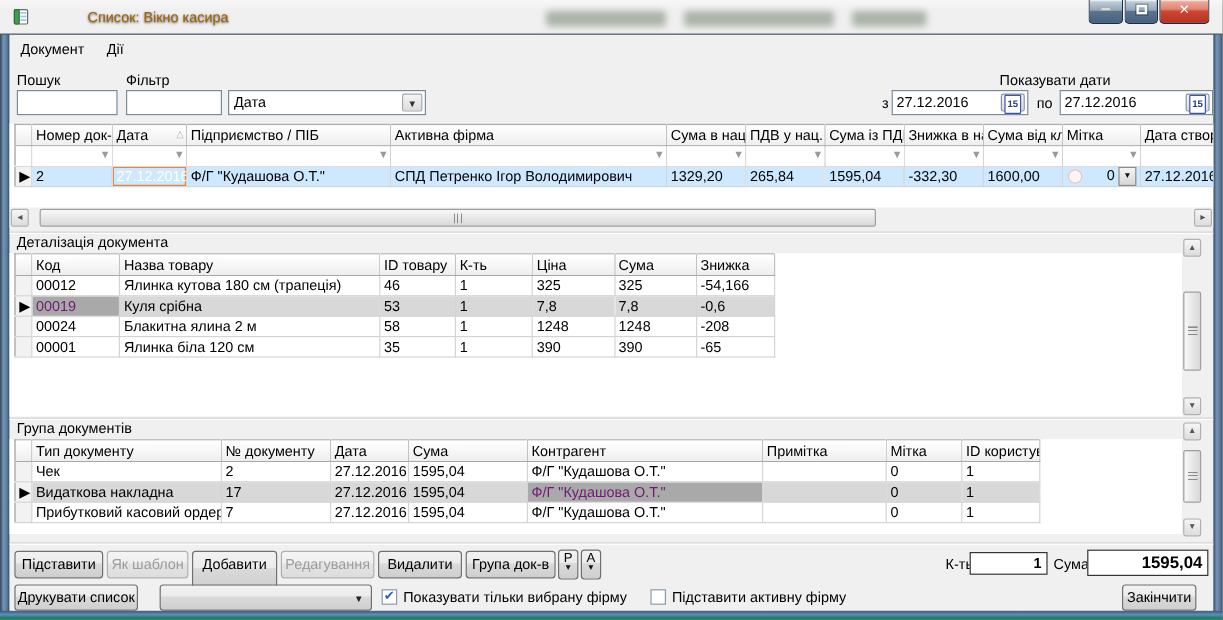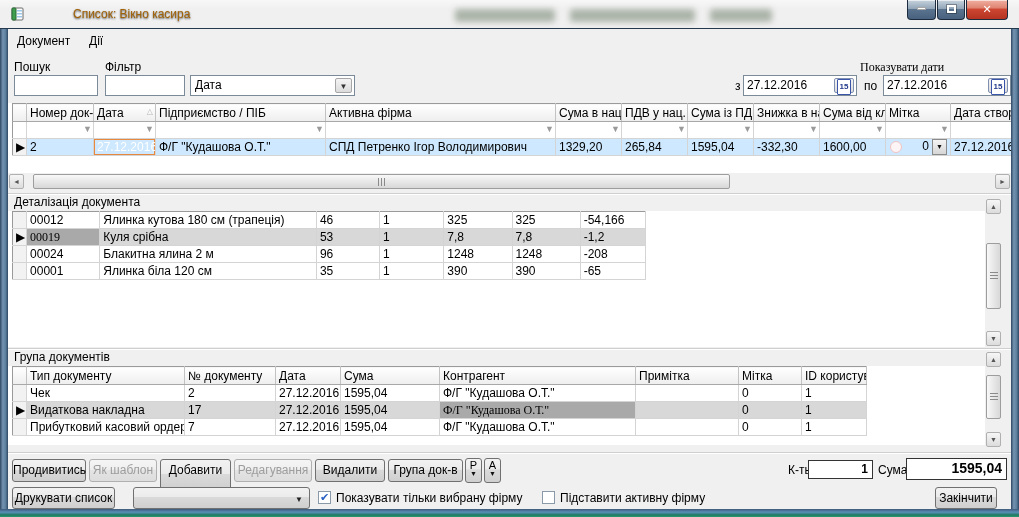--- a/index.html
+++ b/index.html
@@ -67,21 +67,21 @@
   tr.sel-main td.ind{background:#f2f2f2;}
   td.datecell{background:#2f7ad1;color:#fff;box-shadow:inset 0 0 0 1px #e8883c;}
   .markwrap{position:relative;display:block;height:16px;}
   .circ{position:absolute;left:1px;top:2px;width:12px;height:12px;border:1px solid #eec3c3;border-radius:50%;background:#fdf5f5;}
   .markval{position:absolute;right:18px;top:0;}
   .markcombo{position:absolute;right:0;top:0;bottom:0;width:15px;background:linear-gradient(180deg,#f4f4f4,#d6d6d6);
      border:1px solid #8a8a8a;text-align:center;font-size:7px;line-height:14px;color:#111;}
   
   tr.sel-gray td{background:#d8d8d8;}
   tr.sel-gray td.ind{background:#f2f2f2;}
-  td.selcell{background:#a9a9a9 !important;color:#000000;font-family:Liberation Serif, serif;}
+  td.selcell{background:#a9a9a9 !important;color:#701a75;}
   .section-label{position:absolute;white-space:nowrap;}
   .groove{position:absolute;height:2px;border-top:1px solid #cfcfcf;border-bottom:1px solid #ffffff;left:8px;width:1003px;}
   
   .sb{position:absolute;background:#f0f0f0;}
   .sb-btn{position:absolute;background:linear-gradient(180deg,#f6f6f6,#dcdcdc);border:1px solid #b0b0b0;border-radius:2px;
      text-align:center;color:#555;font-size:7px;line-height:13px;}
   .sb-thumb-h{position:absolute;top:1px;height:15px;background:linear-gradient(180deg,#f8f8f8,#d8d8d8);border:1px solid #9d9d9d;border-radius:2px;}
   .sb-thumb-v{position:absolute;left:1px;width:15px;background:linear-gradient(90deg,#f8f8f8,#d8d8d8);border:1px solid #9d9d9d;border-radius:2px;}
   .grip-h{position:absolute;left:50%;top:3px;width:8px;height:8px;margin-left:-4px;
      background:repeating-linear-gradient(90deg,#8a8a8a 0 1px,transparent 1px 3px);}
@@ -134,21 +134,21 @@
   <div class="menu-item" style="left:84px;">Дії</div>
 
   <span class="lab" style="left:14px;top:60px;">Пошук</span>
   <input class="tinput" style="left: 14px; top: 75px; width: 84px;">
   <span class="lab" style="left:105px;top:60px;">Фільтр</span>
   <input class="tinput" style="left: 105px; top: 75px; width: 80px;">
   <div class="combo" style="left:190px;top:75px;width:165px;">
     <span>Дата</span>
     <span class="cb-arrow">▼</span>
   </div>
-  <span class="lab" style="left:860px;top:60px;font-family:Liberation Serif, serif;">Показувати дати</span>
+  <span class="lab" style="left:833px;top:60px;">Показувати дати</span>
   <span class="lab" style="left:735px;top:79px;">з</span>
   <div class="field" style="left:743px;top:75px;width:114px;">
     <span>27.12.2016</span>
     <span class="cal"><span>15</span></span>
   </div>
   <span class="lab" style="left:864px;top:79px;">по</span>
   <div class="field" style="left:883px;top:75px;width:128px;">
     <span>27.12.2016</span>
     <span class="cal"><span>15</span></span>
   </div>
@@ -259,45 +259,55 @@
         <col style="width:14px">
           <col style="width:73px">
           <col style="width:216px">
           <col style="width:63px">
         <col style="width:64px">
           <col style="width:68px">
           <col style="width:68px">
           <col style="width:65px">
       </colgroup>
       <tbody>
+          <tr class="hdr">
+        <th class="ind"></th>
+        <th>Код</th>
+        <th>Назва товару</th>
+        <th>ID товару</th>
+        <th>К-ть</th>
+        <th>Ціна</th>
+        <th>Сума</th>
+        <th>Знижка</th>
+      </tr>
       <tr>
         <td class="ind"></td>
         <td>00012</td>
         <td>Ялинка кутова 180 см (трапеція)</td>
         <td class="r">46</td>
         <td class="r">1</td>
         <td class="r">325</td>
         <td class="r">325</td>
         <td class="r">-54,166</td>
       </tr>
       <tr class="sel-gray">
         <td class="ind">▶</td>
         <td class="selcell">00019</td>
         <td>Куля срібна</td>
         <td class="r">53</td>
         <td class="r">1</td>
         <td class="r">7,8</td>
         <td class="r">7,8</td>
-        <td class="r">-1,2</td>
+        <td class="r">-0,6</td>
       </tr>
       <tr>
         <td class="ind"></td>
         <td>00024</td>
         <td>Блакитна ялина 2 м</td>
-        <td class="r">96</td>
+        <td class="r">58</td>
         <td class="r">1</td>
         <td class="r">1248</td>
         <td class="r">1248</td>
         <td class="r">-208</td>
       </tr>
       <tr>
         <td class="ind"></td>
         <td>00001</td>
         <td>Ялинка біла 120 см</td>
         <td class="r">35</td>
@@ -386,21 +396,21 @@
   <div class="sb" style="left:985px;top:351px;width:17px;height:97px;">
     <div class="sb-btn" style="left:1px;top:1px;width:15px;height:15px;">▲</div>
     <div class="sb-thumb-v" style="top:24px;height:44px;">
         <span class="grip-v"></span>
       </div>
     <div class="sb-btn" style="left:1px;bottom:1px;width:15px;height:15px;">▼</div>
   </div>
 
   <div class="groove" style="top:452px;"></div>
 
-  <div class="btn" style="left:12px;top:459px;width:74px;height:23px;">Продивитись</div>
+  <div class="btn" style="left:12px;top:459px;width:74px;height:23px;">Підставити</div>
   <div class="btn disabled" style="left:89px;top:459px;width:68px;height:23px;">Як шаблон</div>
   <div class="btn" style="left:160px;top:459px;width:71px;height:32px;">Добавити</div>
   <div class="btn disabled" style="left:234px;top:459px;width:78px;height:23px;">Редагування</div>
   <div class="btn" style="left:315px;top:459px;width:70px;height:23px;">Видалити</div>
   <div class="btn" style="left:388px;top:459px;width:75px;height:23px;">Група док-в</div>
   <div class="btn small" style="left:465px;top:458px;width:17px;height:25px;">
     <span>Р</span><span class="tri">▼</span>
   </div>
   <div class="btn small" style="left:484px;top:458px;width:17px;height:25px;">
     <span>А</span><span class="tri">▼</span>

